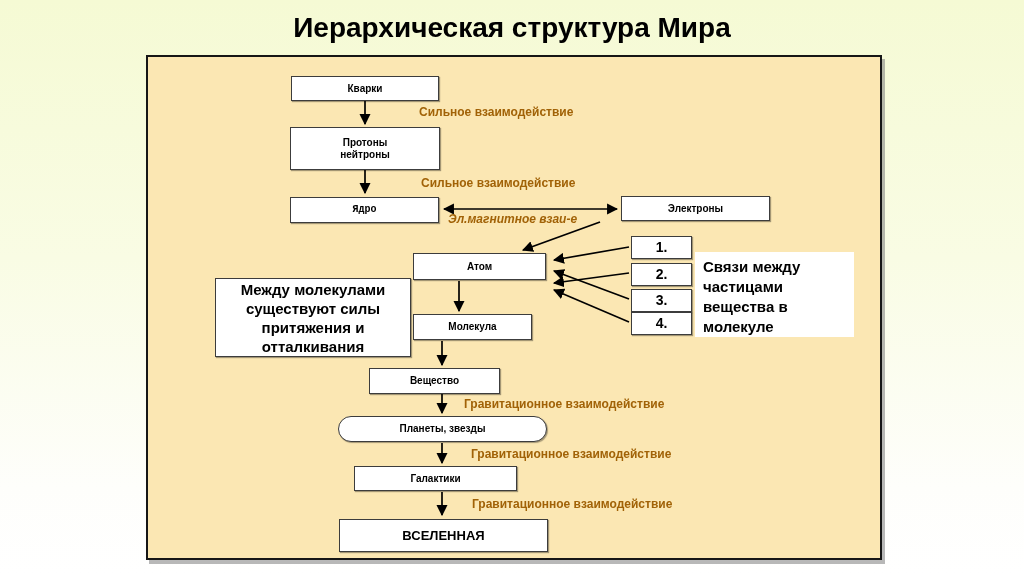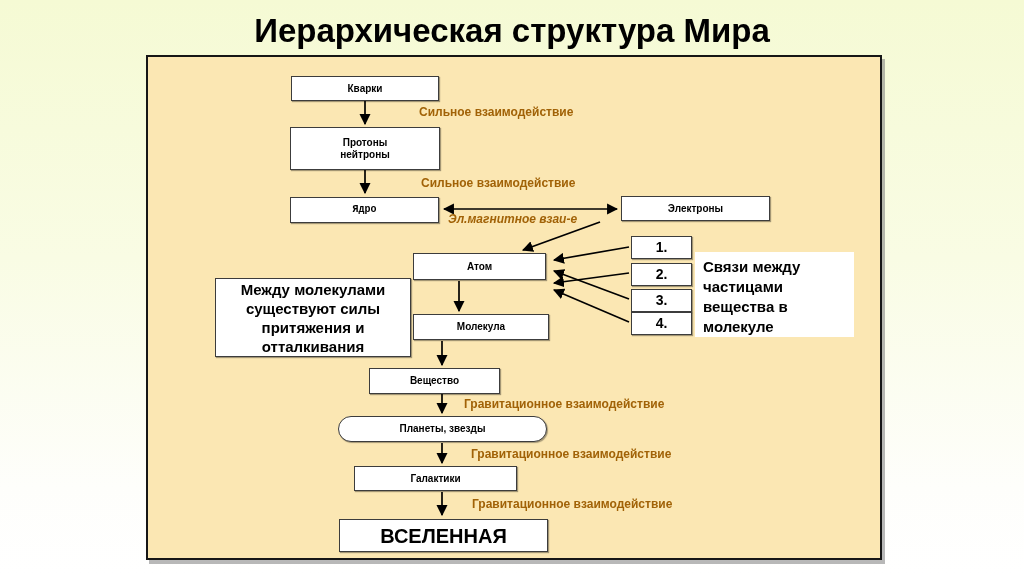--- a/index.html
+++ b/index.html
@@ -6,21 +6,21 @@
   .page{
     position:relative;
     width:1024px;height:574px;
     font-family:"Liberation Sans", sans-serif;
     background:linear-gradient(180deg,#f5fad4 0%, #f9fce4 45%, #fefefb 85%, #ffffff 100%);
     overflow:hidden;
   }
   .slide-title{
     position:absolute;top:12px;left:0;width:100%;
     text-align:center;
-    font-size:33px;font-weight:bold;color:#000;
+    font-size:28px;font-weight:bold;color:#000;
     letter-spacing:0px;
   }
   .panel{
     position:absolute;left:146px;top:55px;width:736px;height:505px;
     background:#fbe7b3;
     border:2px solid #161616;
     box-shadow:3px 4px 0 rgba(125,125,125,0.55);
     box-sizing:border-box;
   }
   .arrow-layer{
@@ -30,21 +30,21 @@
   .box{
     position:absolute;
     background:#ffffff;
     border:1px solid #3c3c3c;
     box-shadow:1px 1px 1px rgba(0,0,0,0.35);
     display:flex;align-items:center;justify-content:center;
     font-weight:bold;font-size:10px;color:#000;
     text-align:center;white-space:pre-line;line-height:1.2;
     box-sizing:border-box;
   }
-  .box.caps{font-size:20px;}
+  .box.caps{font-size:13px;}
   .note-plain{
     position:absolute;
     background:#ffffff;
     font-weight:bold;font-size:15px;color:#000;
     text-align:left;white-space:pre-line;line-height:20px;
     padding:5px 8px 4px 8px;
     box-sizing:border-box;
   }
   .edge-label{
     position:absolute;
@@ -112,21 +112,21 @@
     <div class="note-plain" style="left:547px;top:195px;width:159px;height:85px;">Связи между
 частицами
 вещества в
 молекуле</div>
 
     <div class="box" style="left:67px;top:221px;width:196px;height:79px;font-size:15px;line-height:19px;">Между молекулами
 существуют силы
 притяжения и
 отталкивания</div>
 
-    <div class="box" style="left:265px;top:257px;width:136px;height:26px;">Молекула</div>
+    <div class="box" style="left:265px;top:257px;width:119px;height:26px;">Молекула</div>
 
     <div class="box" style="left:221px;top:311px;width:131px;height:26px;">Вещество</div>
 
     <div class="box" style="left:190px;top:359px;width:209px;height:26px;border-radius:13px;">Планеты, звезды</div>
 
     <div class="box" style="left:206px;top:409px;width:163px;height:25px;">Галактики</div>
 
     <div class="box caps" style="left:191px;top:462px;width:209px;height:33px;">ВСЕЛЕННАЯ</div>
 
     <div class="edge-label" style="left:271px;top:48px;">Сильное взаимодействие</div>

